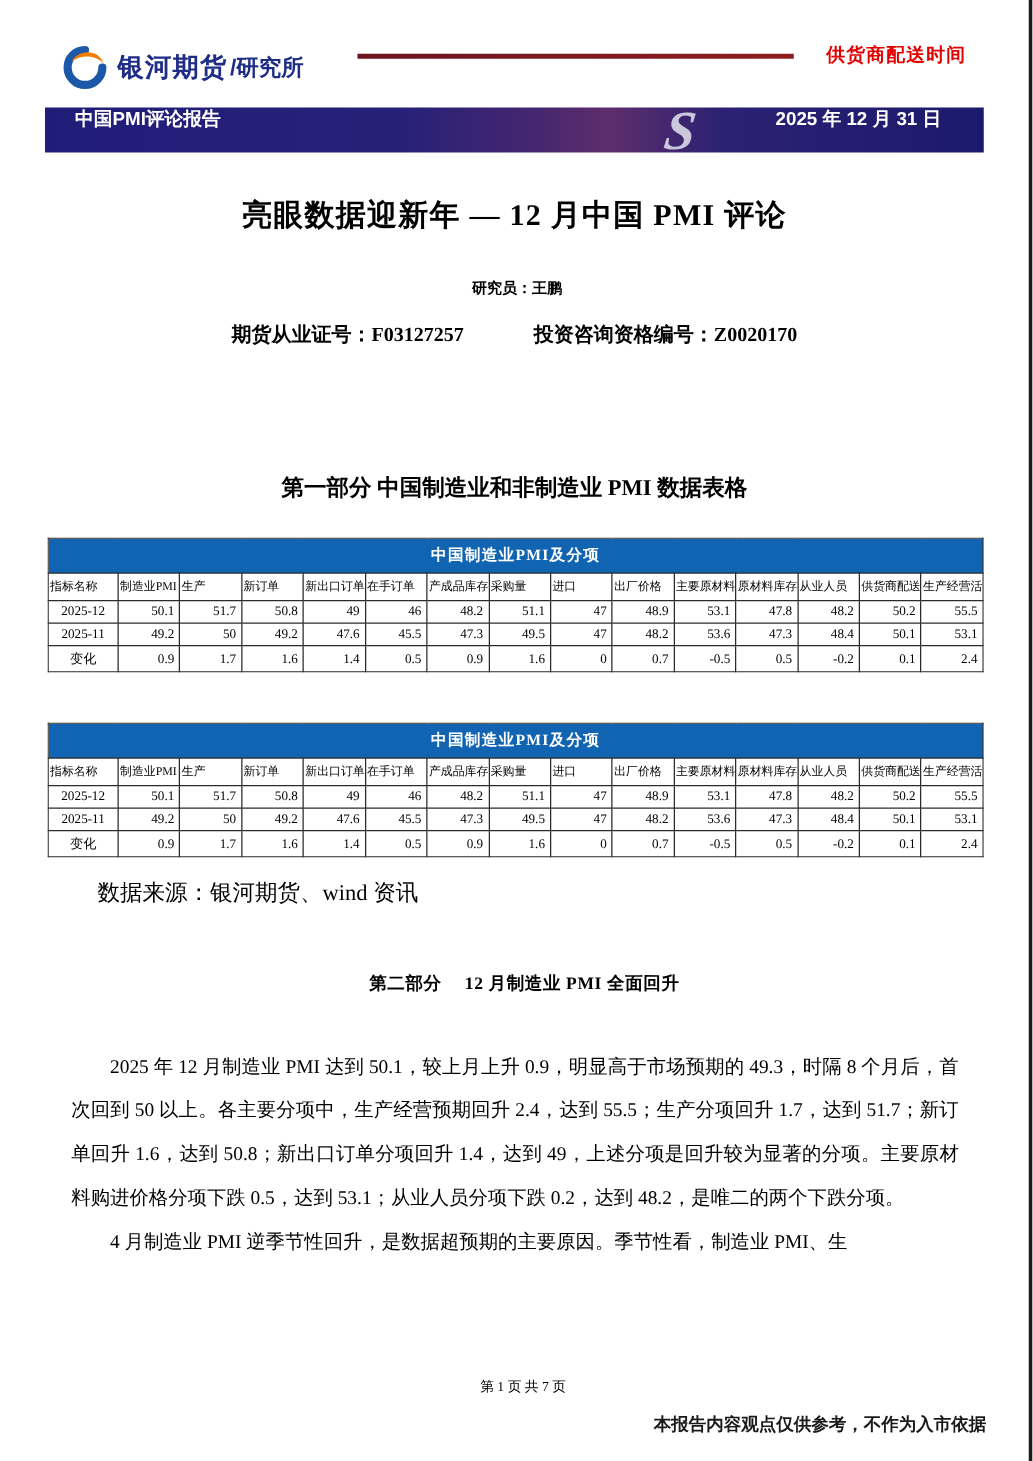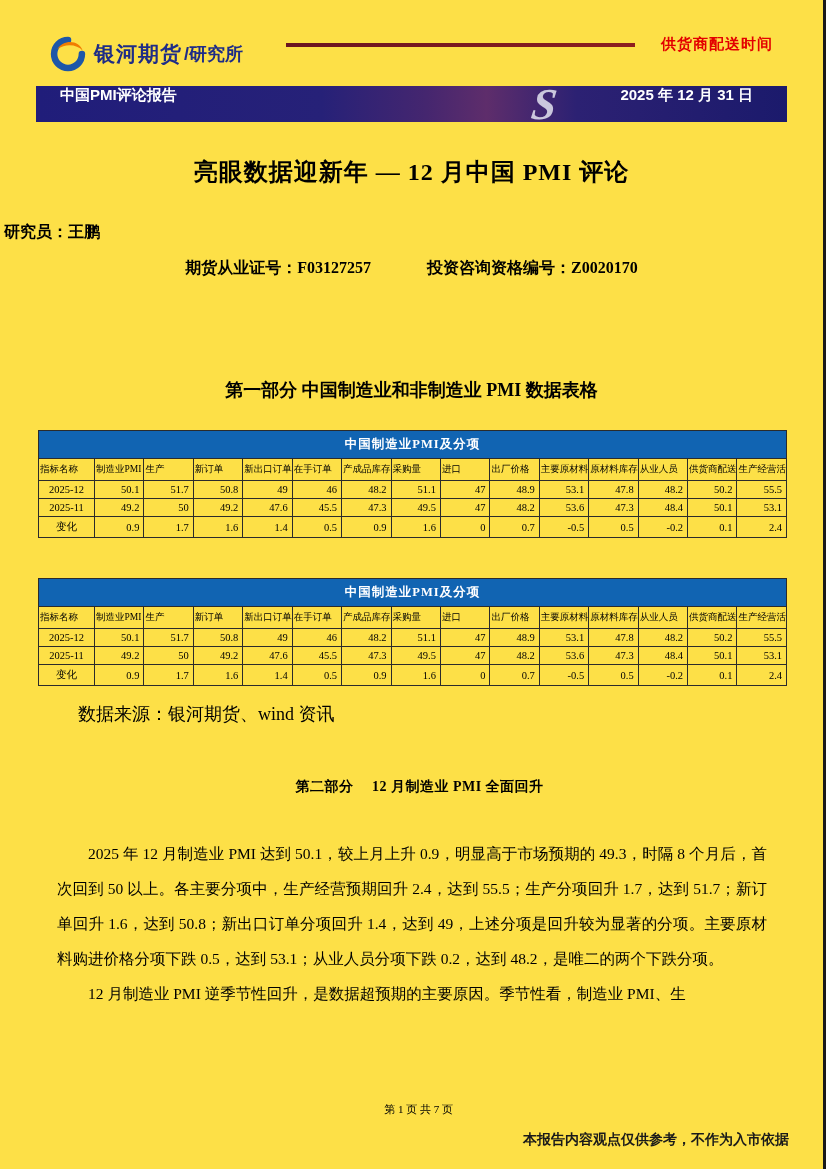--- a/index.html
+++ b/index.html
@@ -1,21 +1,21 @@
 <!DOCTYPE html>
 <html><head>
 <meta charset="utf-8">
 <style>
   * { margin:0; padding:0; box-sizing:border-box; }
   html,body { background:#e8e8e8; }
   .page {
     position:relative;
     width:826px; height:1169px;
     margin:0 auto;
-    background:#fde047;
+    background:#ffffff;
     font-family:"Liberation Serif","DejaVu Serif",serif;
     color:#000;
     overflow:hidden;
     border-right:3px solid #1a1a1a;
   }
   
   .topbar {
     position:absolute; top:34px; left:36px; right:36px; height:44px;
   }
   .logo { position:absolute; left:14px; top:2px; display:flex; align-items:center; }
@@ -36,22 +36,22 @@
   }
   .s-glyph {
     position:absolute; left:66%; top:-7px;
     font-family:"Liberation Serif",serif; font-style:italic; font-weight:bold;
     font-size:44px; color:rgba(228,228,240,0.85); transform:skewX(-8deg);
     pointer-events:none;
   }
   
   .main-title { position:absolute; top:156px; left:0; right:0; text-align:center;
     font-size:24px; font-weight:bold; letter-spacing:1px; }
-  .researcher { position:absolute; top:222px; left:4px; right:0; text-align:left;
-    font-size:16px; font-weight:bold; }
+  .researcher { position:absolute; top:222px; left:4px; right:0; text-align:center;
+    font-size:12px; font-weight:bold; }
   .certs { position:absolute; top:258px; left:0; right:0; text-align:center;
     font-size:16px; font-weight:bold; }
   .certs .cert1 { margin-right:56px;text-align:center; }
   
   .sec1-heading { position:absolute; top:378px; left:0; right:0; text-align:center;
     font-size:18px; font-weight:bold; }
   .sec2-heading { position:absolute; top:778px; left:16px; right:0; text-align:center;
     font-size:14px; font-weight:bold; letter-spacing:0.5px; }
   
   .table-wrap { position:absolute; left:38px; right:36px; overflow:hidden; }
@@ -273,19 +273,19 @@
         </tbody>
     </table>
   </div>
 
   <div class="source">数据来源：银河期货、wind 资讯</div>
 
   <div class="sec2-heading">第二部分　 12 月制造业 PMI 全面回升</div>
 
   <div class="body-text">
     <p>2025 年 12 月制造业 PMI 达到 50.1，较上月上升 0.9，明显高于市场预期的 49.3，时隔 8 个月后，首次回到 50 以上。各主要分项中，生产经营预期回升 2.4，达到 55.5；生产分项回升 1.7，达到 51.7；新订单回升 1.6，达到 50.8；新出口订单分项回升 1.4，达到 49，上述分项是回升较为显著的分项。主要原材料购进价格分项下跌 0.5，达到 53.1；从业人员分项下跌 0.2，达到 48.2，是唯二的两个下跌分项。</p>
-    <p>12 月制造业 PMI 逆季节性回升，是数据超预期的主要原因。季节性看，制造业 PMI、生</p>
+    <p>4 月制造业 PMI 逆季节性回升，是数据超预期的主要原因。季节性看，制造业 PMI、生</p>
   </div>
 
   <div class="page-footer">第 1 页 共 7 页</div>
   <div class="disclaimer">本报告内容观点仅供参考，不作为入市依据</div>
 
 </div>
 
 </body></html>

